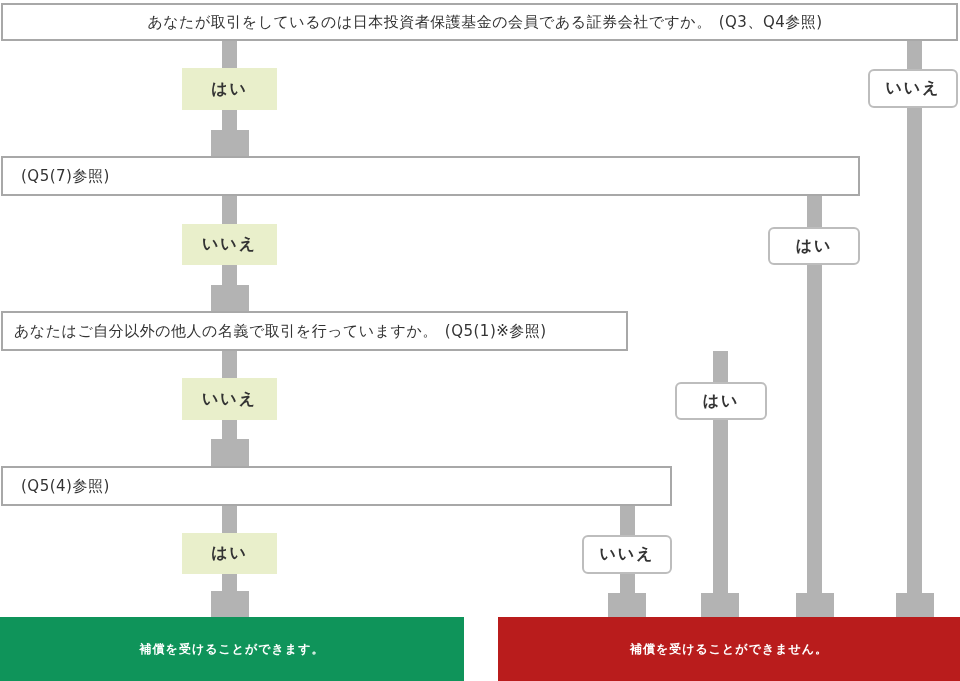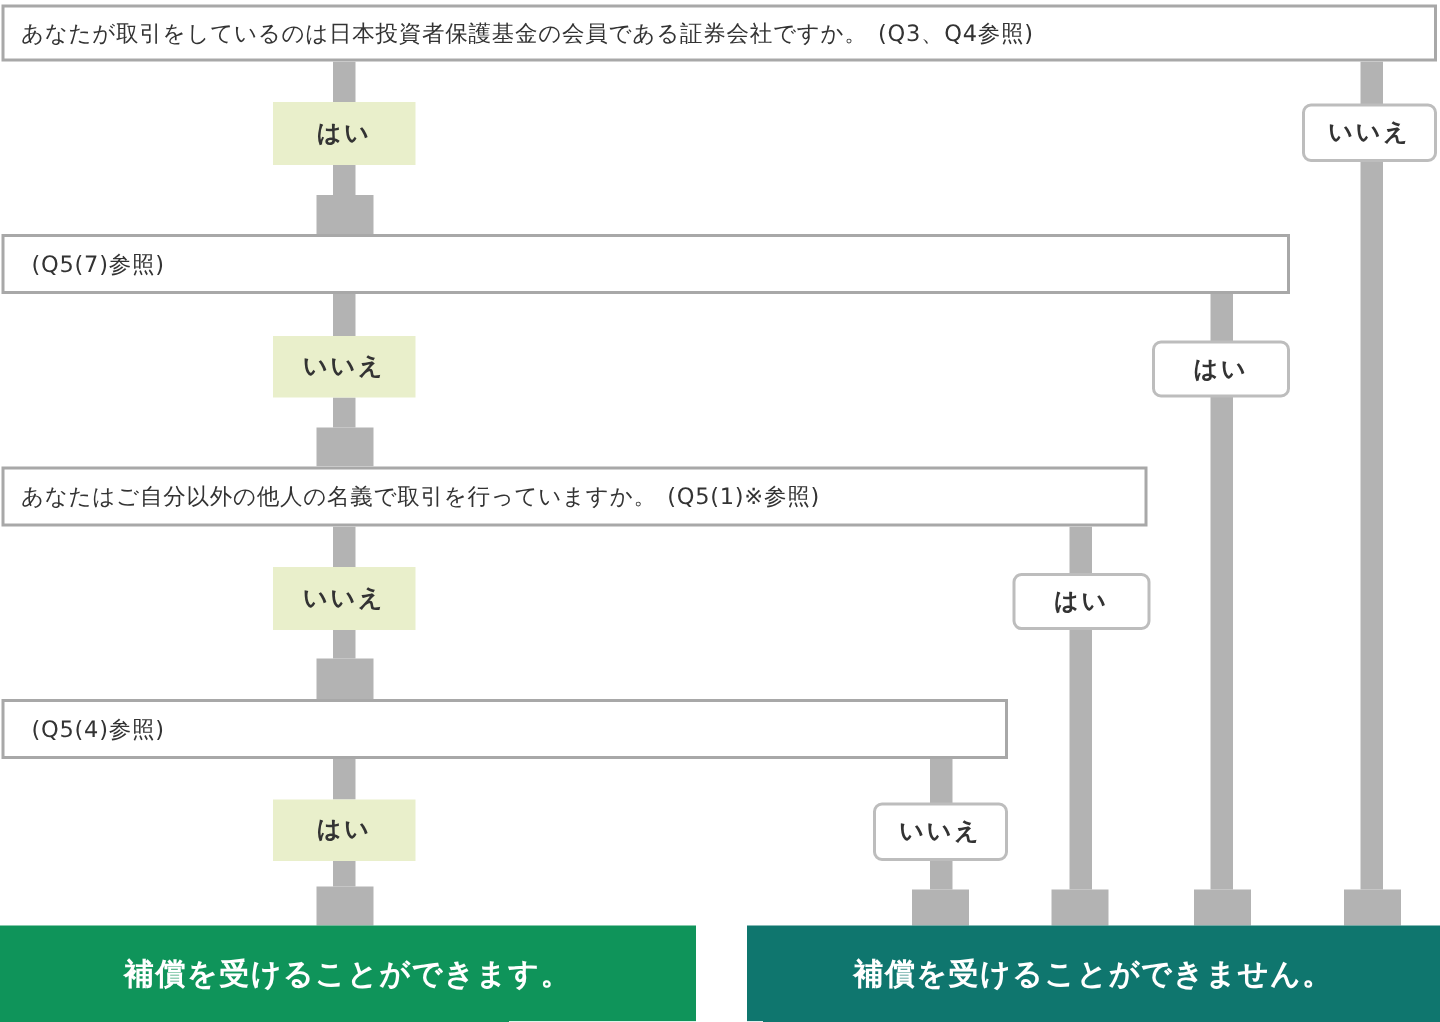--- a/index.html
+++ b/index.html
@@ -17,26 +17,26 @@
   .center-label { position:absolute; width:95px; background:#e9efcb;
           display:flex; align-items:center; justify-content:center;
           font-size:16px; font-weight:bold; color:#333; letter-spacing:2px; }
 
   .branch-label { position:absolute; background:#fff; border:2px solid #bdbdbd; border-radius:6px;
           display:flex; align-items:center; justify-content:center;
           font-size:16px; font-weight:bold; color:#333; letter-spacing:2px; }
 
   .result { position:absolute; top:617px; height:64px;
           display:flex; align-items:center; justify-content:center;
-          color:#fff; font-size:20px; font-weight:bold; letter-spacing:1px; }
+          color:#fff; font-size:12px; font-weight:bold; letter-spacing:1px; }
 
   
-  .q1 { left:1px; top:3px;   width:957px; height:38px; }
+  .q1 { left:1px; top:3px;   width:957px; height:38px;justify-content:center; }
   .q2 { left:1px; top:156px; width:859px; height:40px; }
-  .q3 { left:1px; top:311px; width:764px; height:40px; }
+  .q3 { left:1px; top:311px; width:627px; height:40px; }
   .q4 { left:1px; top:466px; width:671px; height:40px; }
 
   
   .c1a { left:222px; top:41px;  width:15px; height:27px; }
   .c1b { left:222px; top:110px; width:15px; height:20px; }
   .c1f { left:211px; top:130px; width:38px; height:26px; }
   .c2a { left:222px; top:196px; width:15px; height:28px; }
   .c2b { left:222px; top:265px; width:15px; height:20px; }
   .c2f { left:211px; top:285px; width:38px; height:26px; }
   .c3a { left:222px; top:351px; width:15px; height:27px; }
@@ -60,21 +60,21 @@
   .b3f { left:701px; top:593px; width:38px; height:24px; }
   .b4  { left:620px; top:506px; width:15px; height:87px; }
   .b4f { left:608px; top:593px; width:38px; height:24px; }
 
   .bl1 { left:868px; top:69px;  width:90px; height:39px; }
   .bl2 { left:768px; top:227px; width:92px; height:38px; }
   .bl3 { left:675px; top:382px; width:92px; height:38px; }
   .bl4 { left:582px; top:535px; width:90px; height:39px; }
 
   .result-pos { left:0;     width:464px; background:#0f945a; }
-  .result-neg { left:498px; width:462px; background:#0f766e; }
+  .result-neg { left:498px; width:462px; background:#b91c1c; }
 </style>
 </head>
 <body>
 
 <div class="stage">
 
   <div class="bar c1a"></div>
   <div class="bar c1b"></div>
   <div class="bar c1f"></div>
   <div class="bar c2a"></div>

